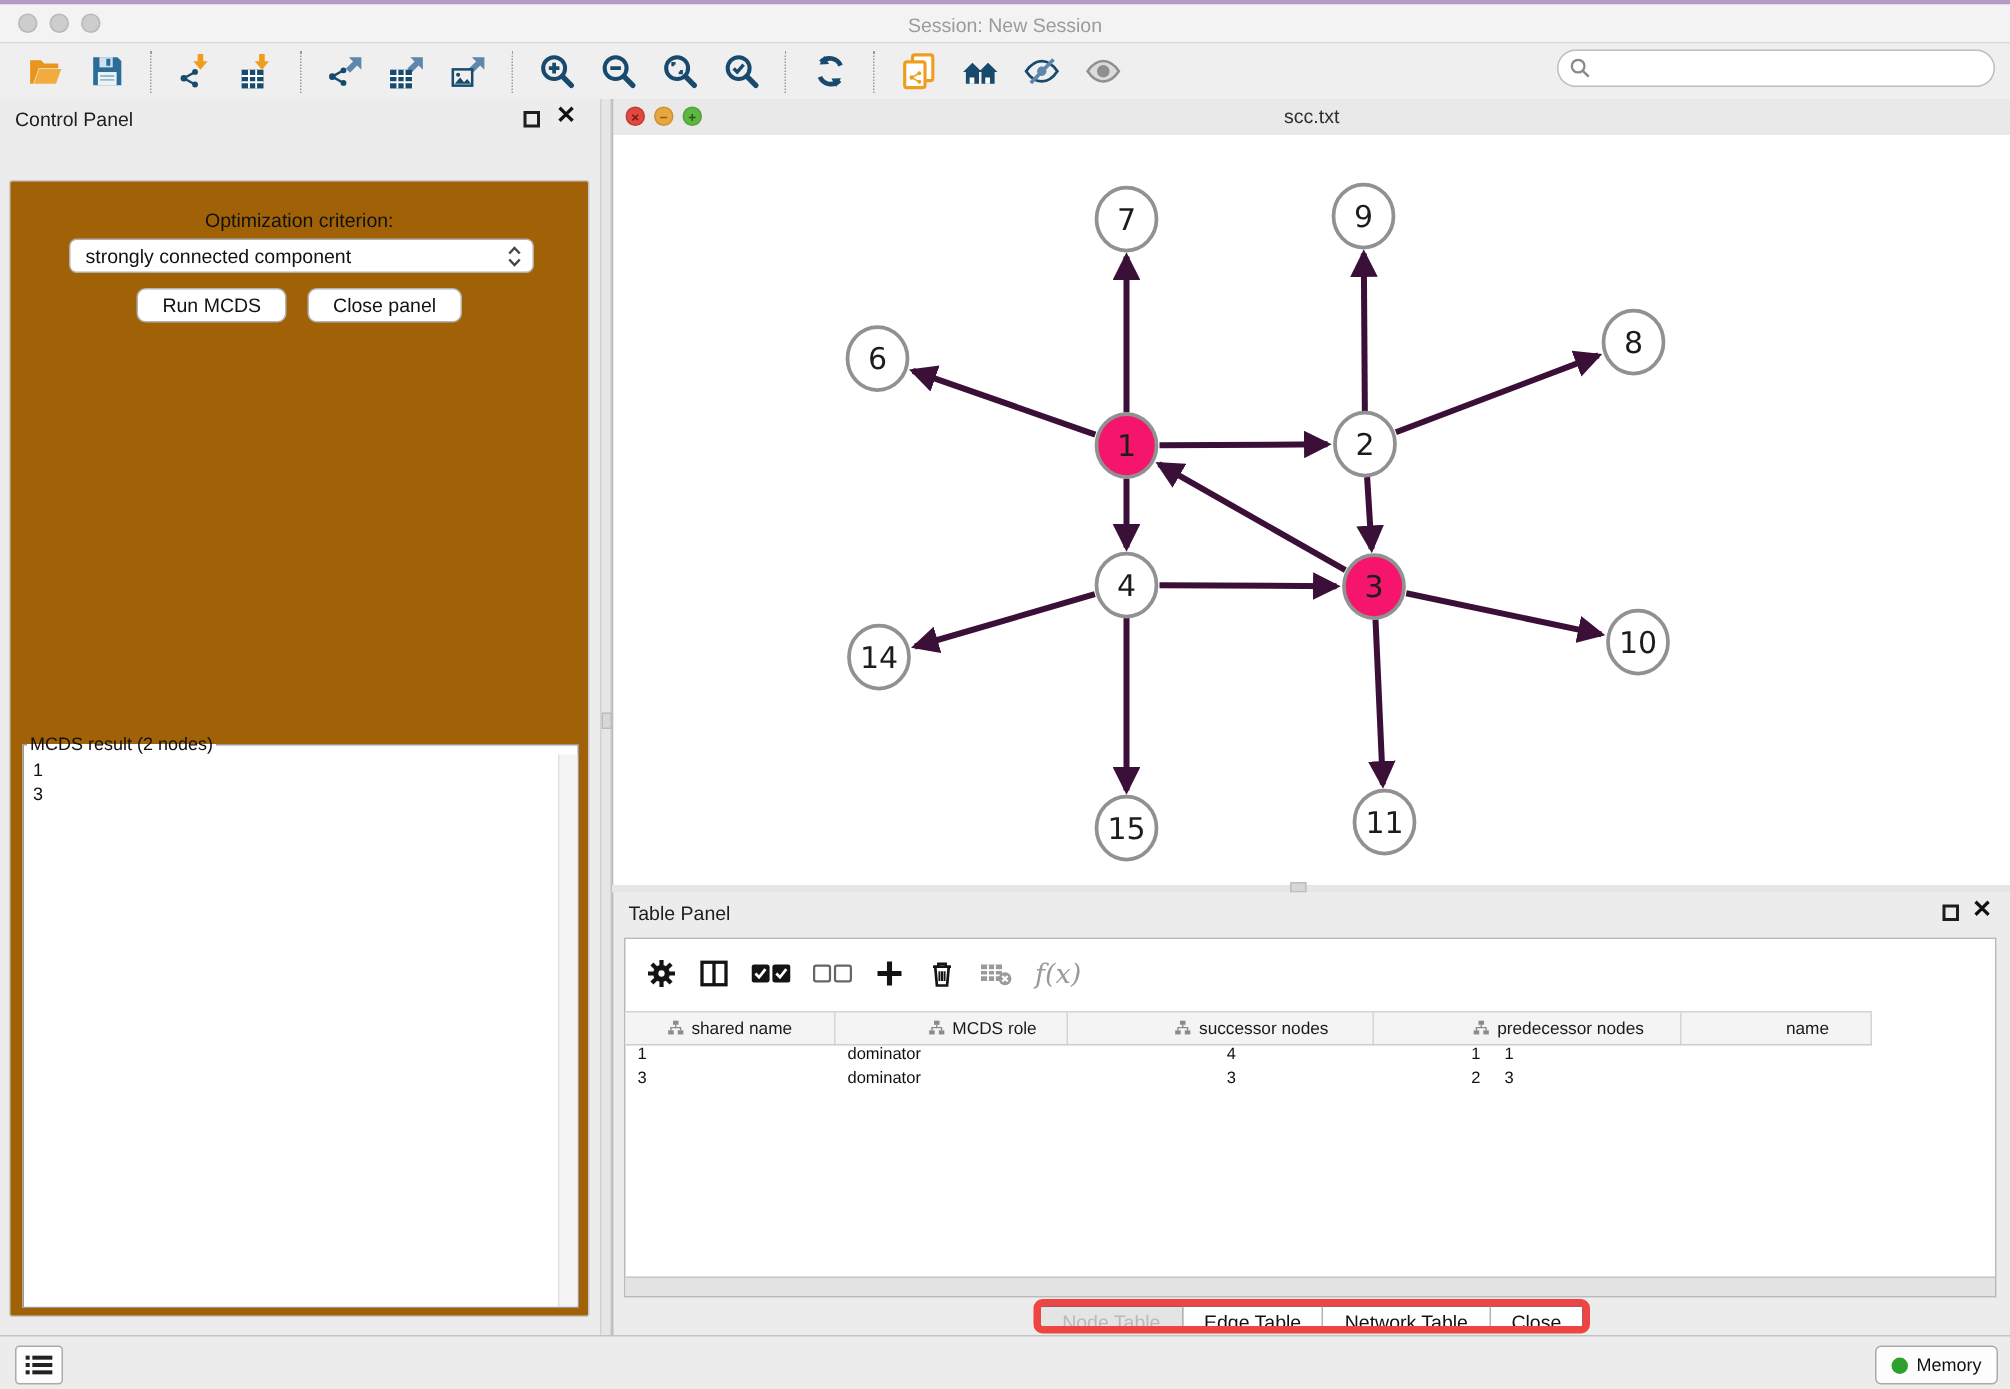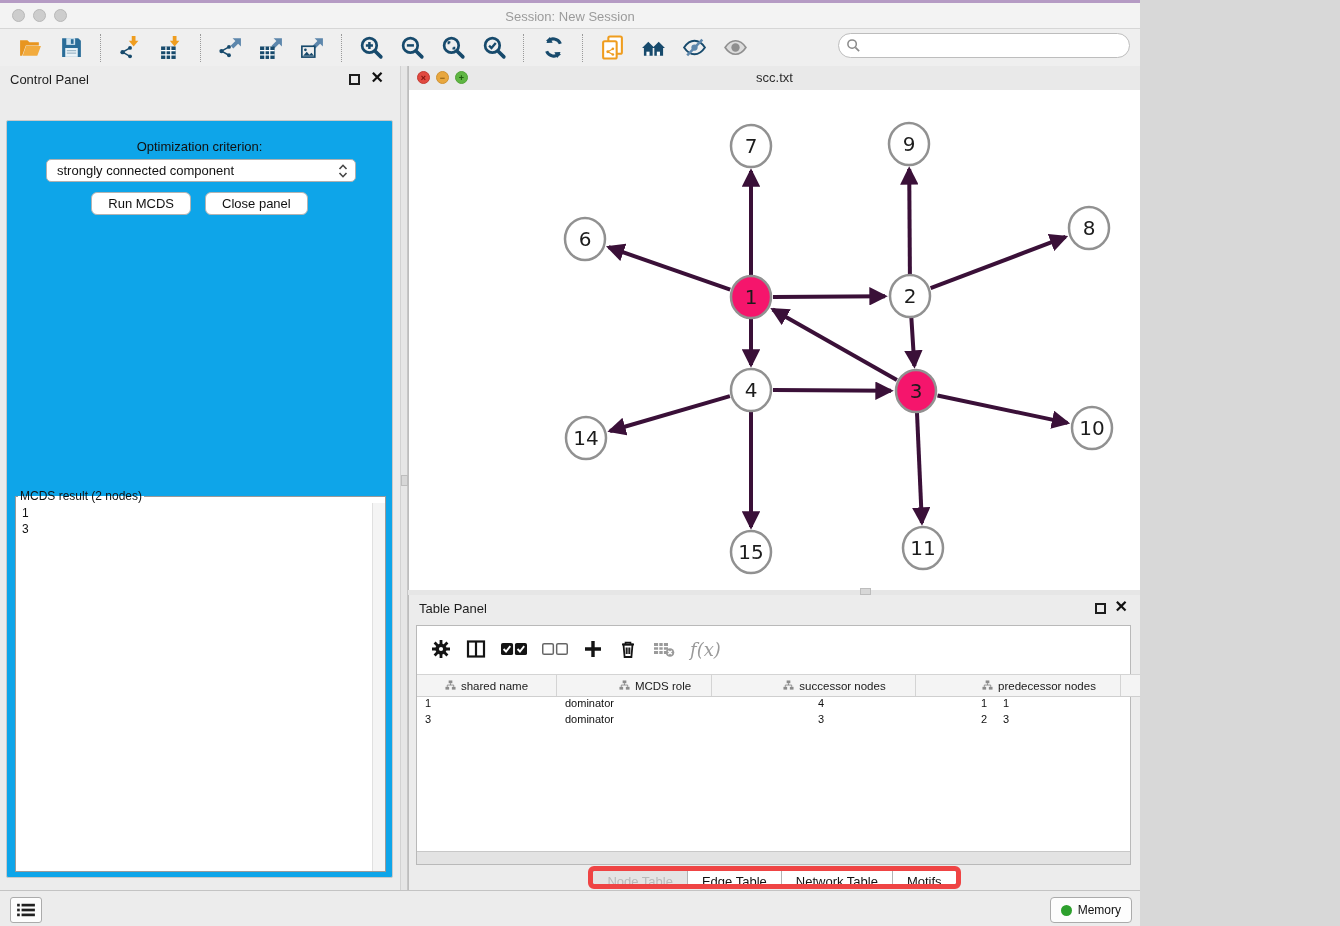--- a/index.html
+++ b/index.html
@@ -1,16 +1,16 @@
 <!DOCTYPE html>
 <html><head>
 <meta charset="utf-8">
 <style>
   html,body{margin:0;padding:0;background:#d8d8d8;}
-  #window{position:relative;width:1140px;height:926px;background:#ececec;
+  #window{position:relative;width:1340px;height:926px;background:#ececec;
           font-family:"Liberation Sans",sans-serif;overflow:hidden;
           -webkit-font-smoothing:antialiased;}
   
   #top-strip{position:absolute;left:0;top:0;width:100%;height:3px;background:#b59bc4;}
   #titlebar{position:absolute;left:0;top:3px;width:100%;height:25px;background:#f3f3f3;
             border-bottom:1px solid #d6d6d6;}
   .tl-dots{position:absolute;left:12px;top:6px;display:flex;gap:8px;}
   .tl-dot{width:13px;height:13px;border-radius:50%;background:#cdcdcd;border:1px solid #b8b8b8;box-sizing:border-box;}
   #window-title{position:absolute;left:0;right:0;top:6px;text-align:center;font-size:13px;color:#9b9b9b;}
   #toolbar{position:absolute;left:0;top:29px;width:100%;height:37px;background:#efefef;
@@ -26,21 +26,21 @@
   
   #control-panel{position:absolute;left:0;top:66px;width:400px;height:824px;background:#ececec;}
   .panel-head{position:absolute;left:0;top:0;width:100%;height:28px;}
   .panel-title{position:absolute;left:10px;top:6px;font-size:13px;color:#1d1d1d;}
   .float-icon{position:absolute;width:11px;height:11px;border:2px solid #1d1d1d;box-sizing:border-box;top:8px;}
   .close-icon{position:absolute;top:3px;font-size:16px;font-weight:bold;color:#111;line-height:18px;}
   #cp-float{right:40px;} #cp-close{right:16px;}
   #cp-tabs{position:absolute;left:0;top:30px;width:100%;display:flex;justify-content:center;}
   .cptab{background:#fff;border:1px solid #b3b3b3;margin-left:-1px;padding:3px 13px;font-size:13px;color:#111;cursor:default;}
   .cptab.sel{background:#e7e7e7;color:#b3b3b3;border-radius:6px;border-color:#c2c2c2;z-index:1;}
-  #cp-content{position:absolute;left:6px;right:7px;top:54px;bottom:12px;background:#0ea5e9;
+  #cp-content{position:absolute;left:6px;right:7px;top:54px;bottom:12px;background:#a16207;
               border:1px solid #c9c9c9;border-radius:2px;}
   #opt-label{position:absolute;left:0;width:100%;top:18px;text-align:center;font-size:13px;color:#111;}
   #criterion-select{position:absolute;left:39px;top:38px;width:310px;height:23px;background:#fff;
                     border:1px solid #b0b0b0;border-radius:5px;font-size:13px;color:#111;
                     display:flex;align-items:center;padding-left:10px;box-sizing:border-box;}
   #criterion-stepper{position:absolute;right:7px;top:3px;width:10px;height:16px;}
   #cp-buttons{position:absolute;left:0;top:71px;width:100%;display:flex;justify-content:center;gap:14px;}
   .btn{background:#fff;border:1px solid #b3b3b3;border-radius:6px;padding:3px 16px;font-size:13px;color:#111;cursor:default;}
   #mcds-fieldset{position:absolute;left:8px;right:6px;top:368px;bottom:5px;border:1px solid #9a9a9a;
                  margin:0;padding:0;background:#fff;}
@@ -512,21 +512,21 @@
             <div class="td" style="width: 85px; text-align: left;">3</div>
           </div>
         </div>
       <div id="tp-bottom-strip"></div>
     </div>
     <div id="bottom-tabs">
       <div id="bottom-tabs-inner">
           <div class="btab sel">Node Table</div>
           <div class="btab">Edge Table</div>
           <div class="btab">Network Table</div>
-          <div class="btab">Motifs</div>
+          <div class="btab">Close</div>
         </div>
     </div>
   </div>
 
   <div id="status-bar">
     <div id="list-button">
       <svg width="20" height="16" viewBox="0 0 22 18">
         <g fill="#222">
           <rect x="1" y="2" width="3" height="3"></rect>
             <rect x="1" y="7.5" width="3" height="3"></rect>

